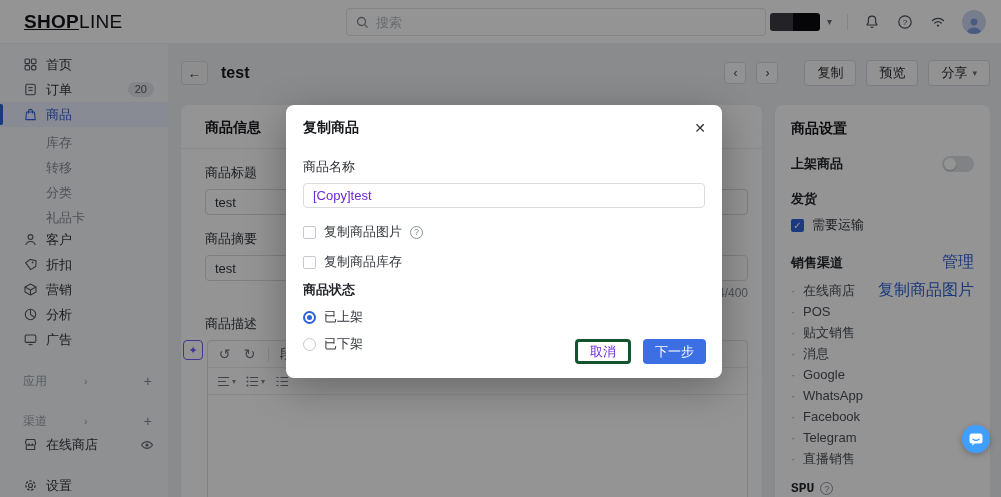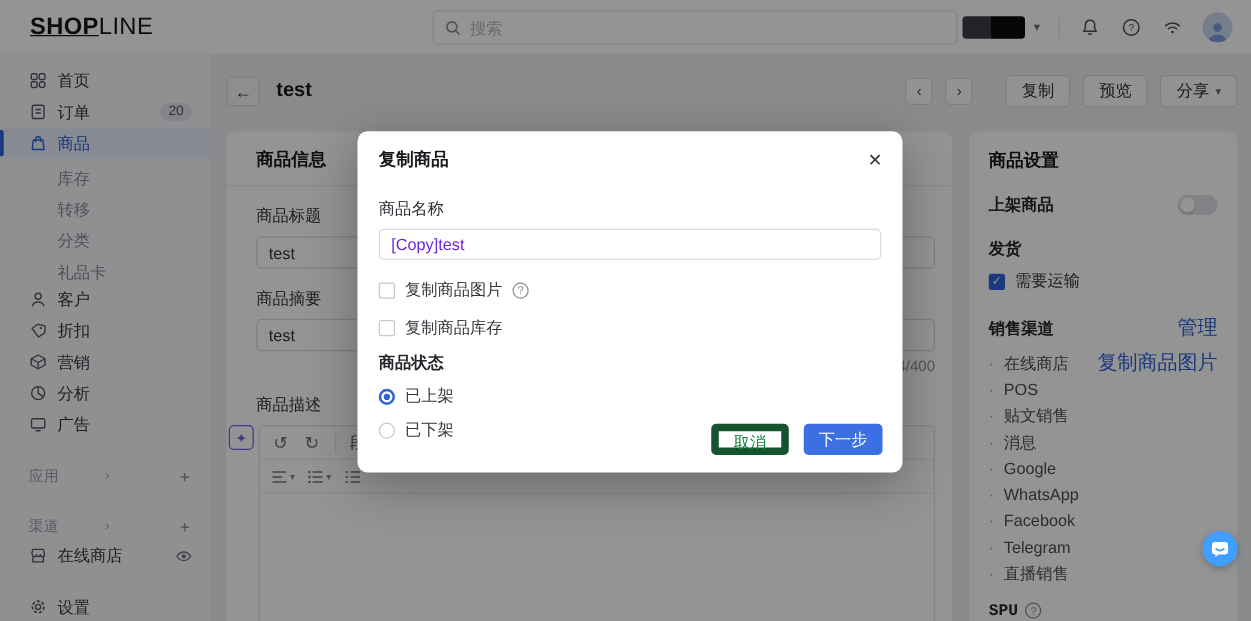--- a/index.html
+++ b/index.html
@@ -94,21 +94,21 @@
   .m-label { font-size:13px; color:#2b2e33; margin-top:21px; }
   .m-label-status { font-size:13px; color:#24262b; font-weight:bold; margin-top:10px; }
   .m-input { width:100%; height:25px; border:1px solid #d9dbdf; border-radius:4px; font-size:13px; color:#6d28d9; padding:0 9px; margin-top:7px; outline:none; font-family:inherit; }
   .m-check-row { display:flex; align-items:center; gap:8px; margin-top:15px; font-size:13px; color:#33363c; }
   .m-radio-row { display:flex; align-items:center; gap:8px; margin-top:9px; font-size:13px; color:#33363c; }
   .radio { width:13px; height:13px; border-radius:50%; flex:none; position:relative; }
   .radio.sel { border:2px solid #2e62d9; }
   .radio.sel::after { content:""; position:absolute; left:2px; top:2px; width:5px; height:5px; border-radius:50%; background:#2e62d9; }
   .radio.unsel { border:1px solid #c6c9cf; }
   .m-footer { position:absolute; right:16px; bottom:14px; display:flex; gap:12px; }
-  .btn-cancel { height:25px; padding:0 12px; border:6px solid #14532d; border-radius:4px; background:#fff; font-size:13px; color:#15803d; cursor:pointer; font-family:inherit; }
+  .btn-cancel { height:25px; padding:0 12px; border:3px solid #14532d; border-radius:4px; background:#fff; font-size:13px; color:#6d28d9; cursor:pointer; font-family:inherit; }
   .btn-primary { height:25px; padding:0 12px; border:none; border-radius:4px; background:#3d6fe4; font-size:13px; color:#fff; cursor:pointer; font-family:inherit; }
 
   .chat-fab { position:absolute; right:11px; bottom:44px; width:28px; height:28px; border-radius:50%; background:#3f9eff; z-index:60; display:flex; align-items:center; justify-content:center; cursor:pointer; box-shadow:0 2px 6px rgba(0,0,0,.25); }
 
   svg { display:block; }
 </style>
 </head>
 <body>
 
 <div class="topbar">

